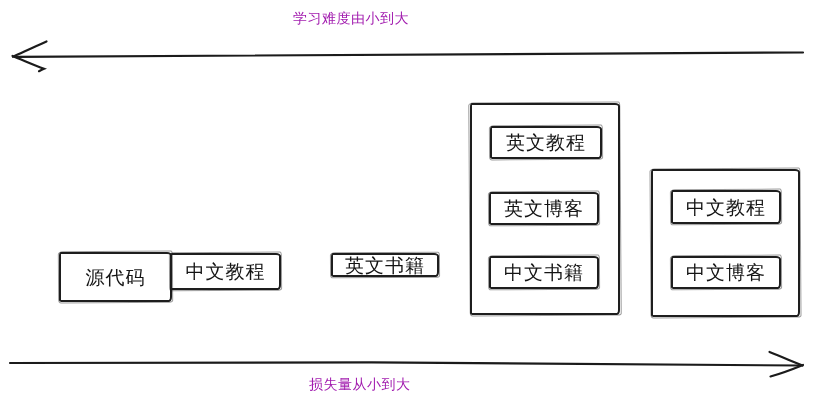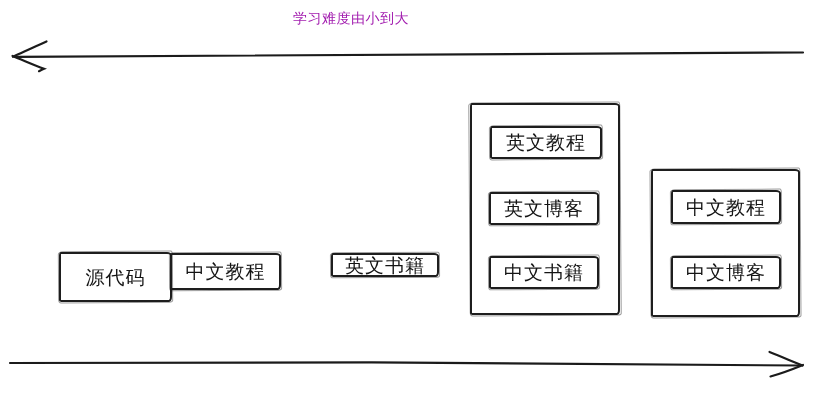--- a/index.html
+++ b/index.html
@@ -116,14 +116,15 @@
       <span class="box-label">中文博客</span>
     </div>
   </div>
 
   <svg class="arrow-svg bottom" width="813" height="42" viewBox="0 0 813 42">
     <path d="M10 18 C260 16.5, 560 17.5, 800 20.5"></path>
     <path d="M769.5 7 C781 11.5, 792.5 16.5, 802.5 20.5"></path>
     <path d="M803 20 C792 24.5, 781.5 28.5, 770.5 31.5"></path>
   </svg>
 
+  <div class="axis-label bottom">损失量从小到大</div>
 
 </div>
 
 </body></html>

